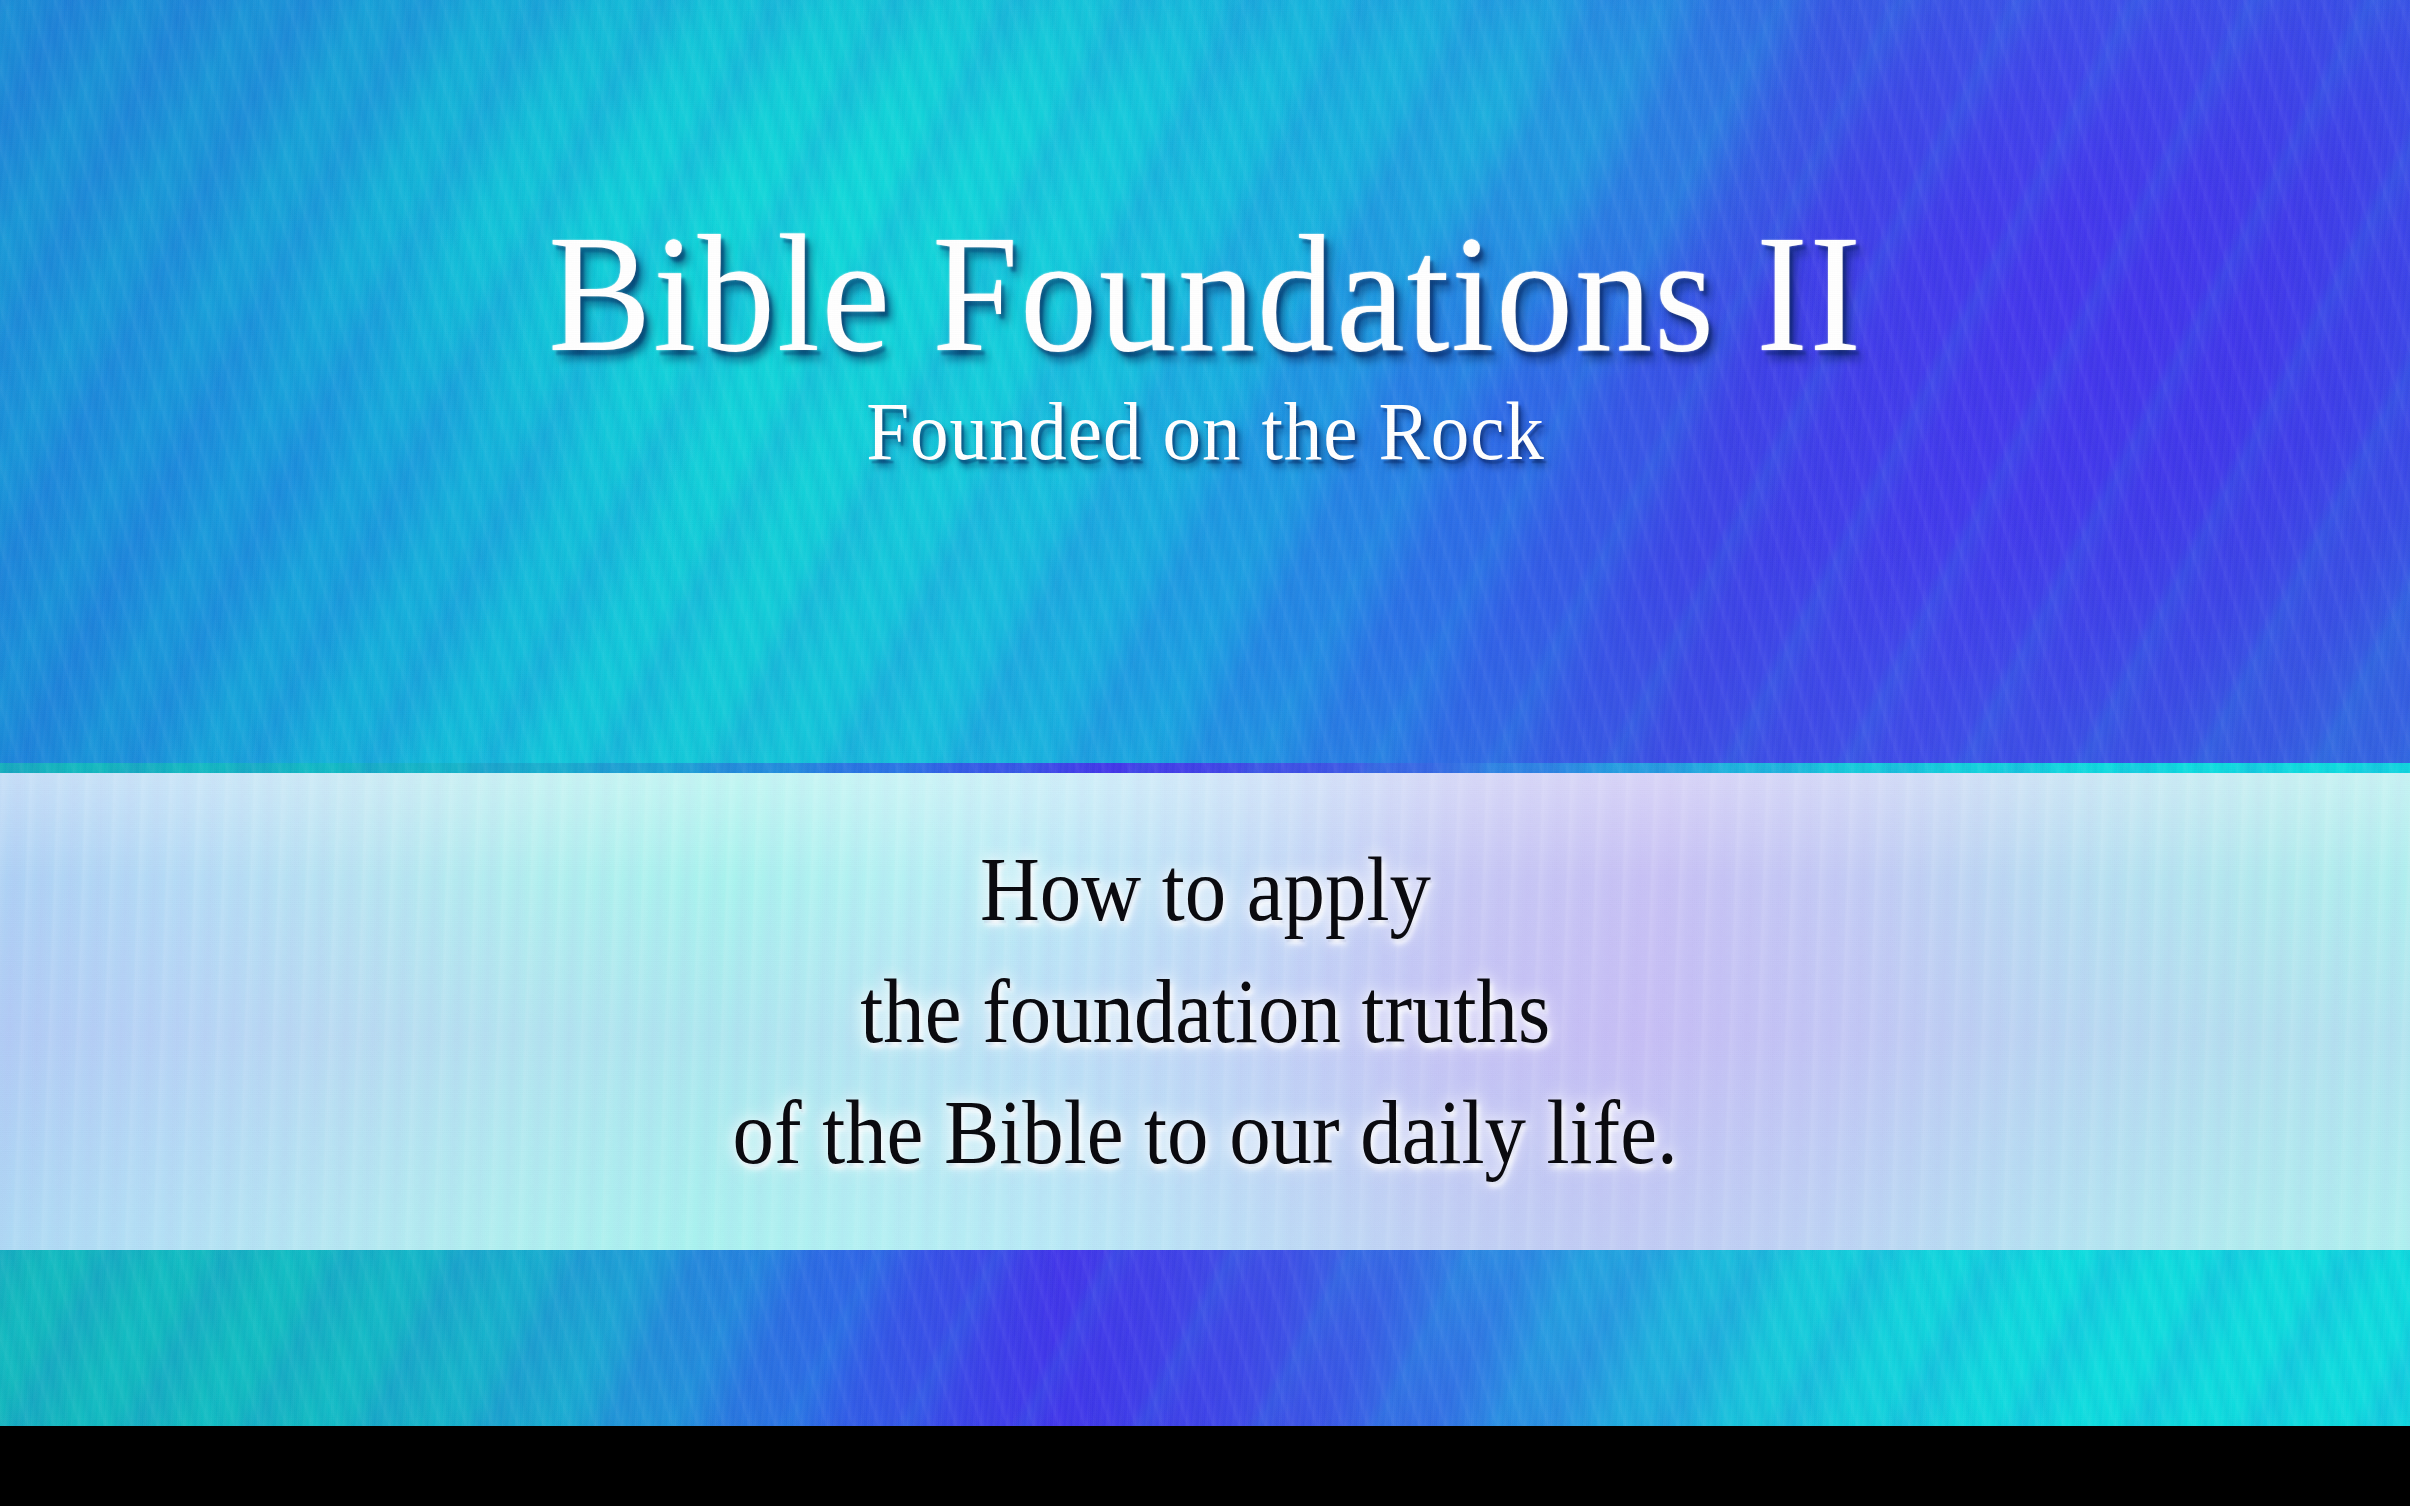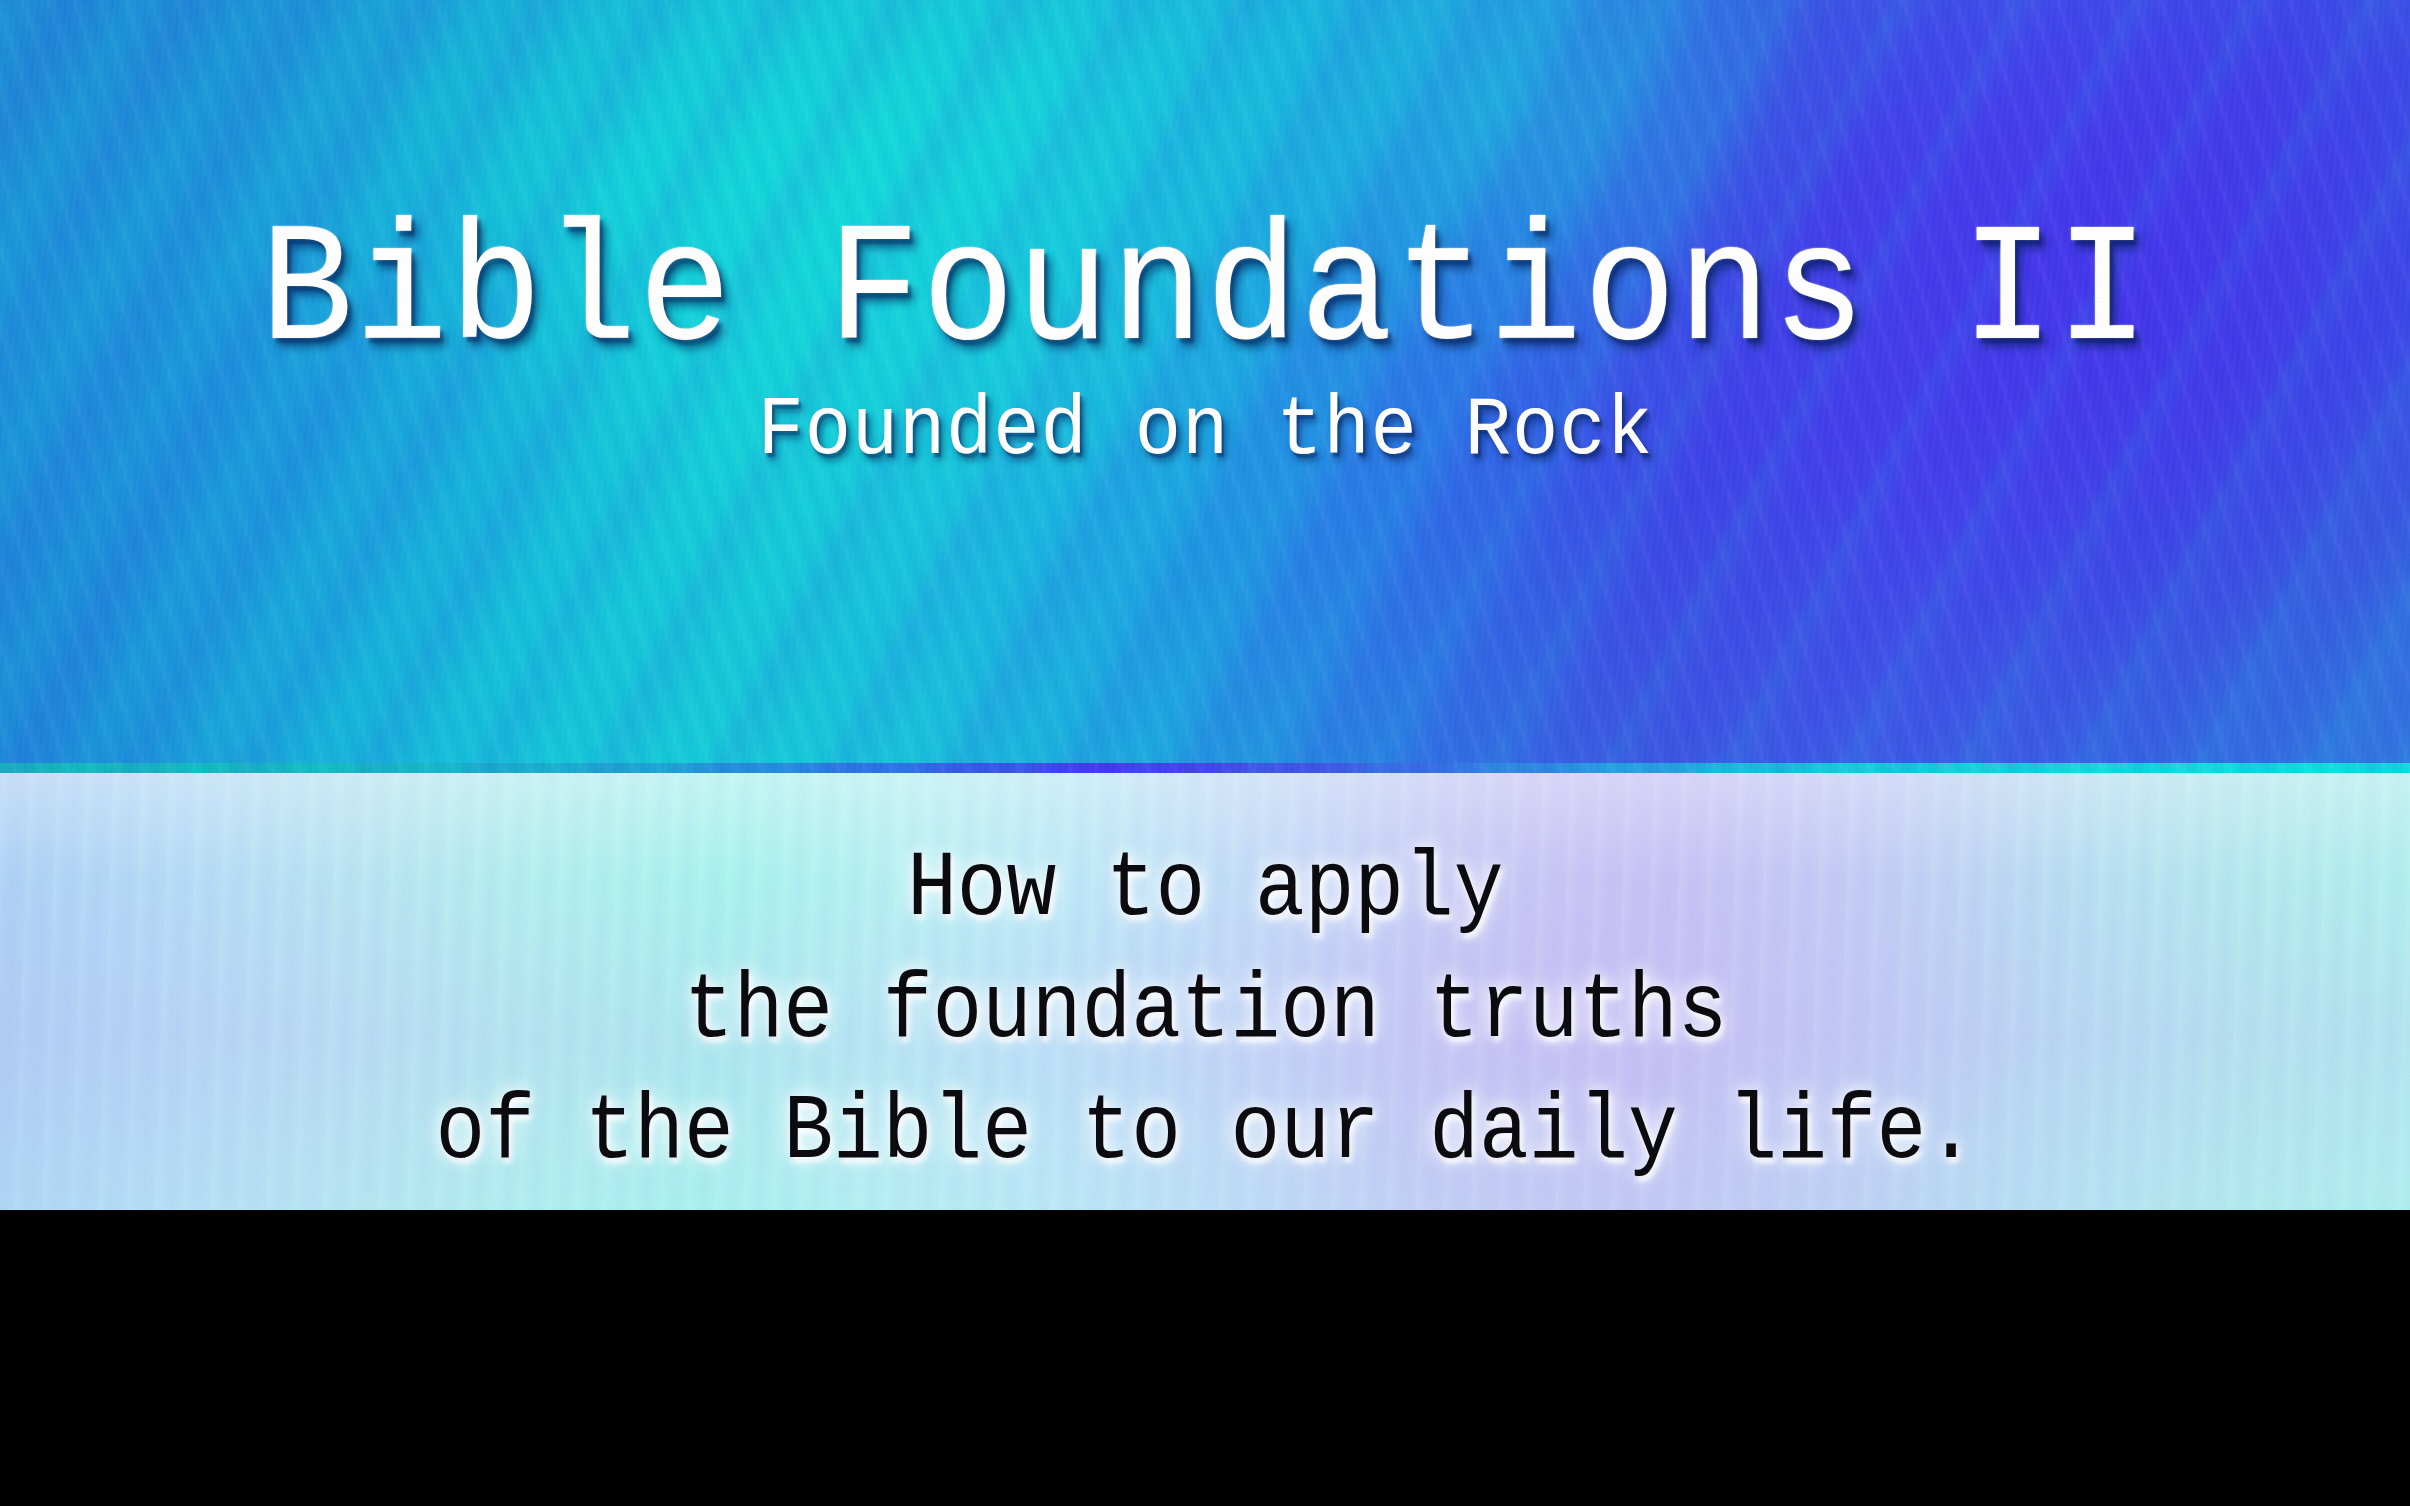--- a/index.html
+++ b/index.html
@@ -4,23 +4,23 @@
 <style>
   html, body {
     margin: 0;
     padding: 0;
     background: #000;
   }
 
   #slide {
     position: relative;
     width: 2411px;
-    height: 1210px;
+    height: 1426px;
     overflow: hidden;
-    font-family: Liberation Mono, monospace;
+    font-family: Liberation Serif, serif;
     -webkit-font-smoothing: antialiased;
   }
 
   
   .bg-base {
     position: absolute;
     inset: 0;
     background:
       linear-gradient(103deg,
         #1b86d6 0%,

